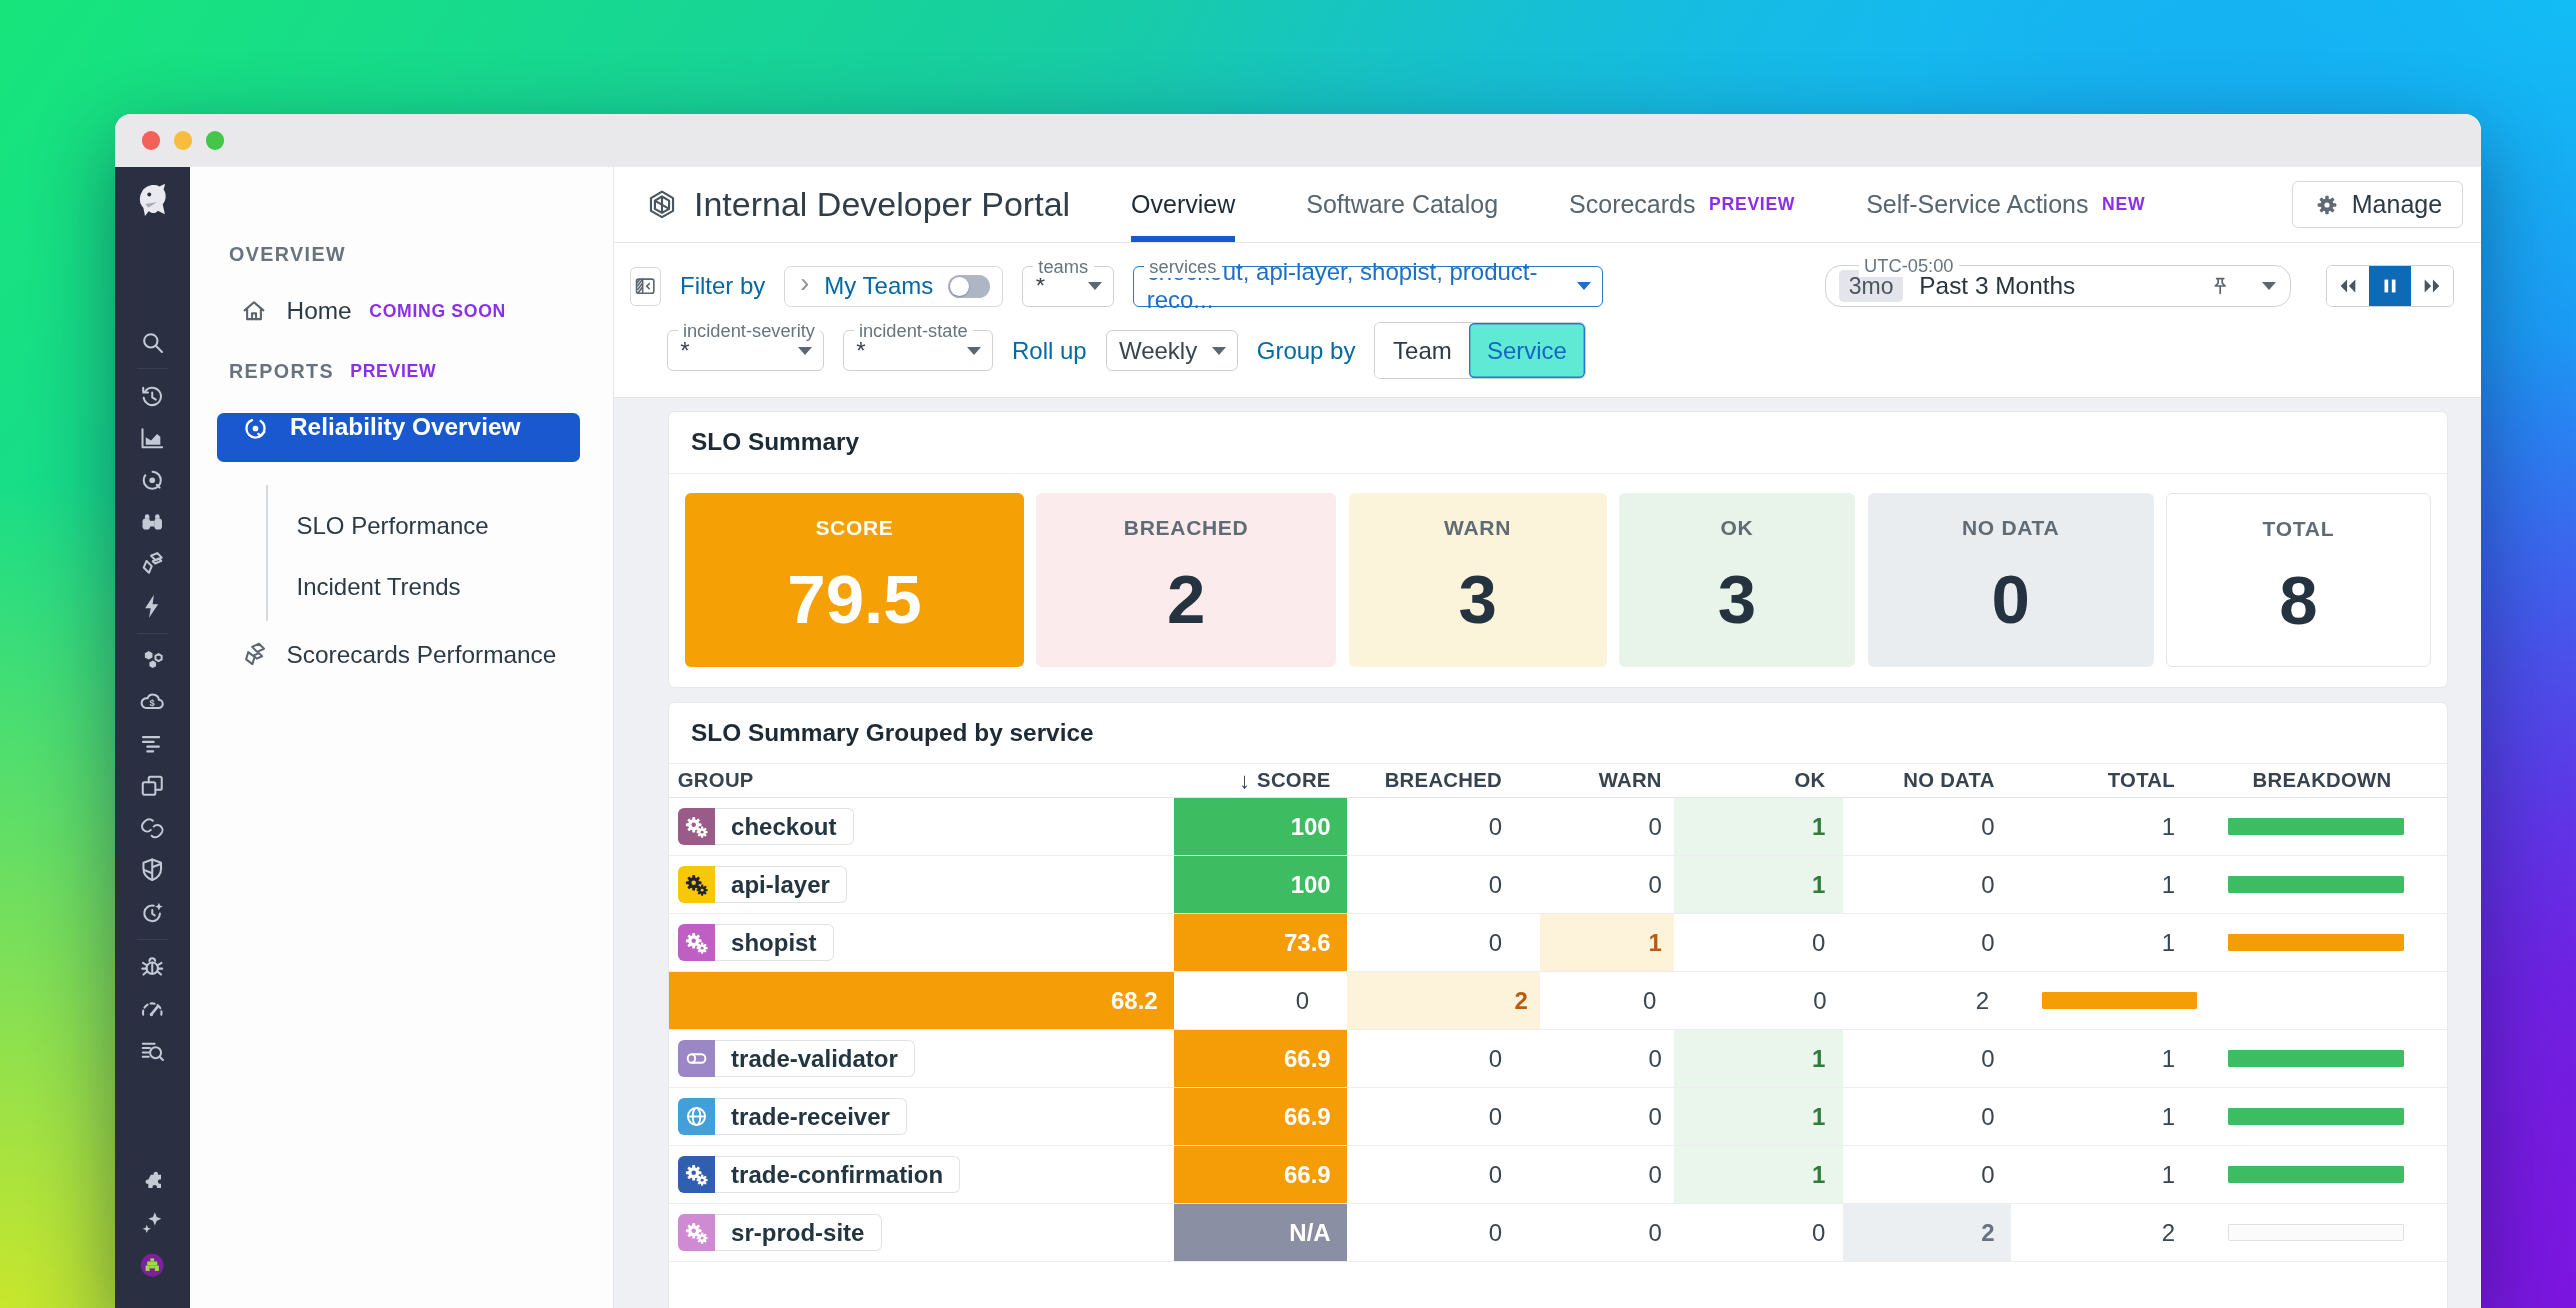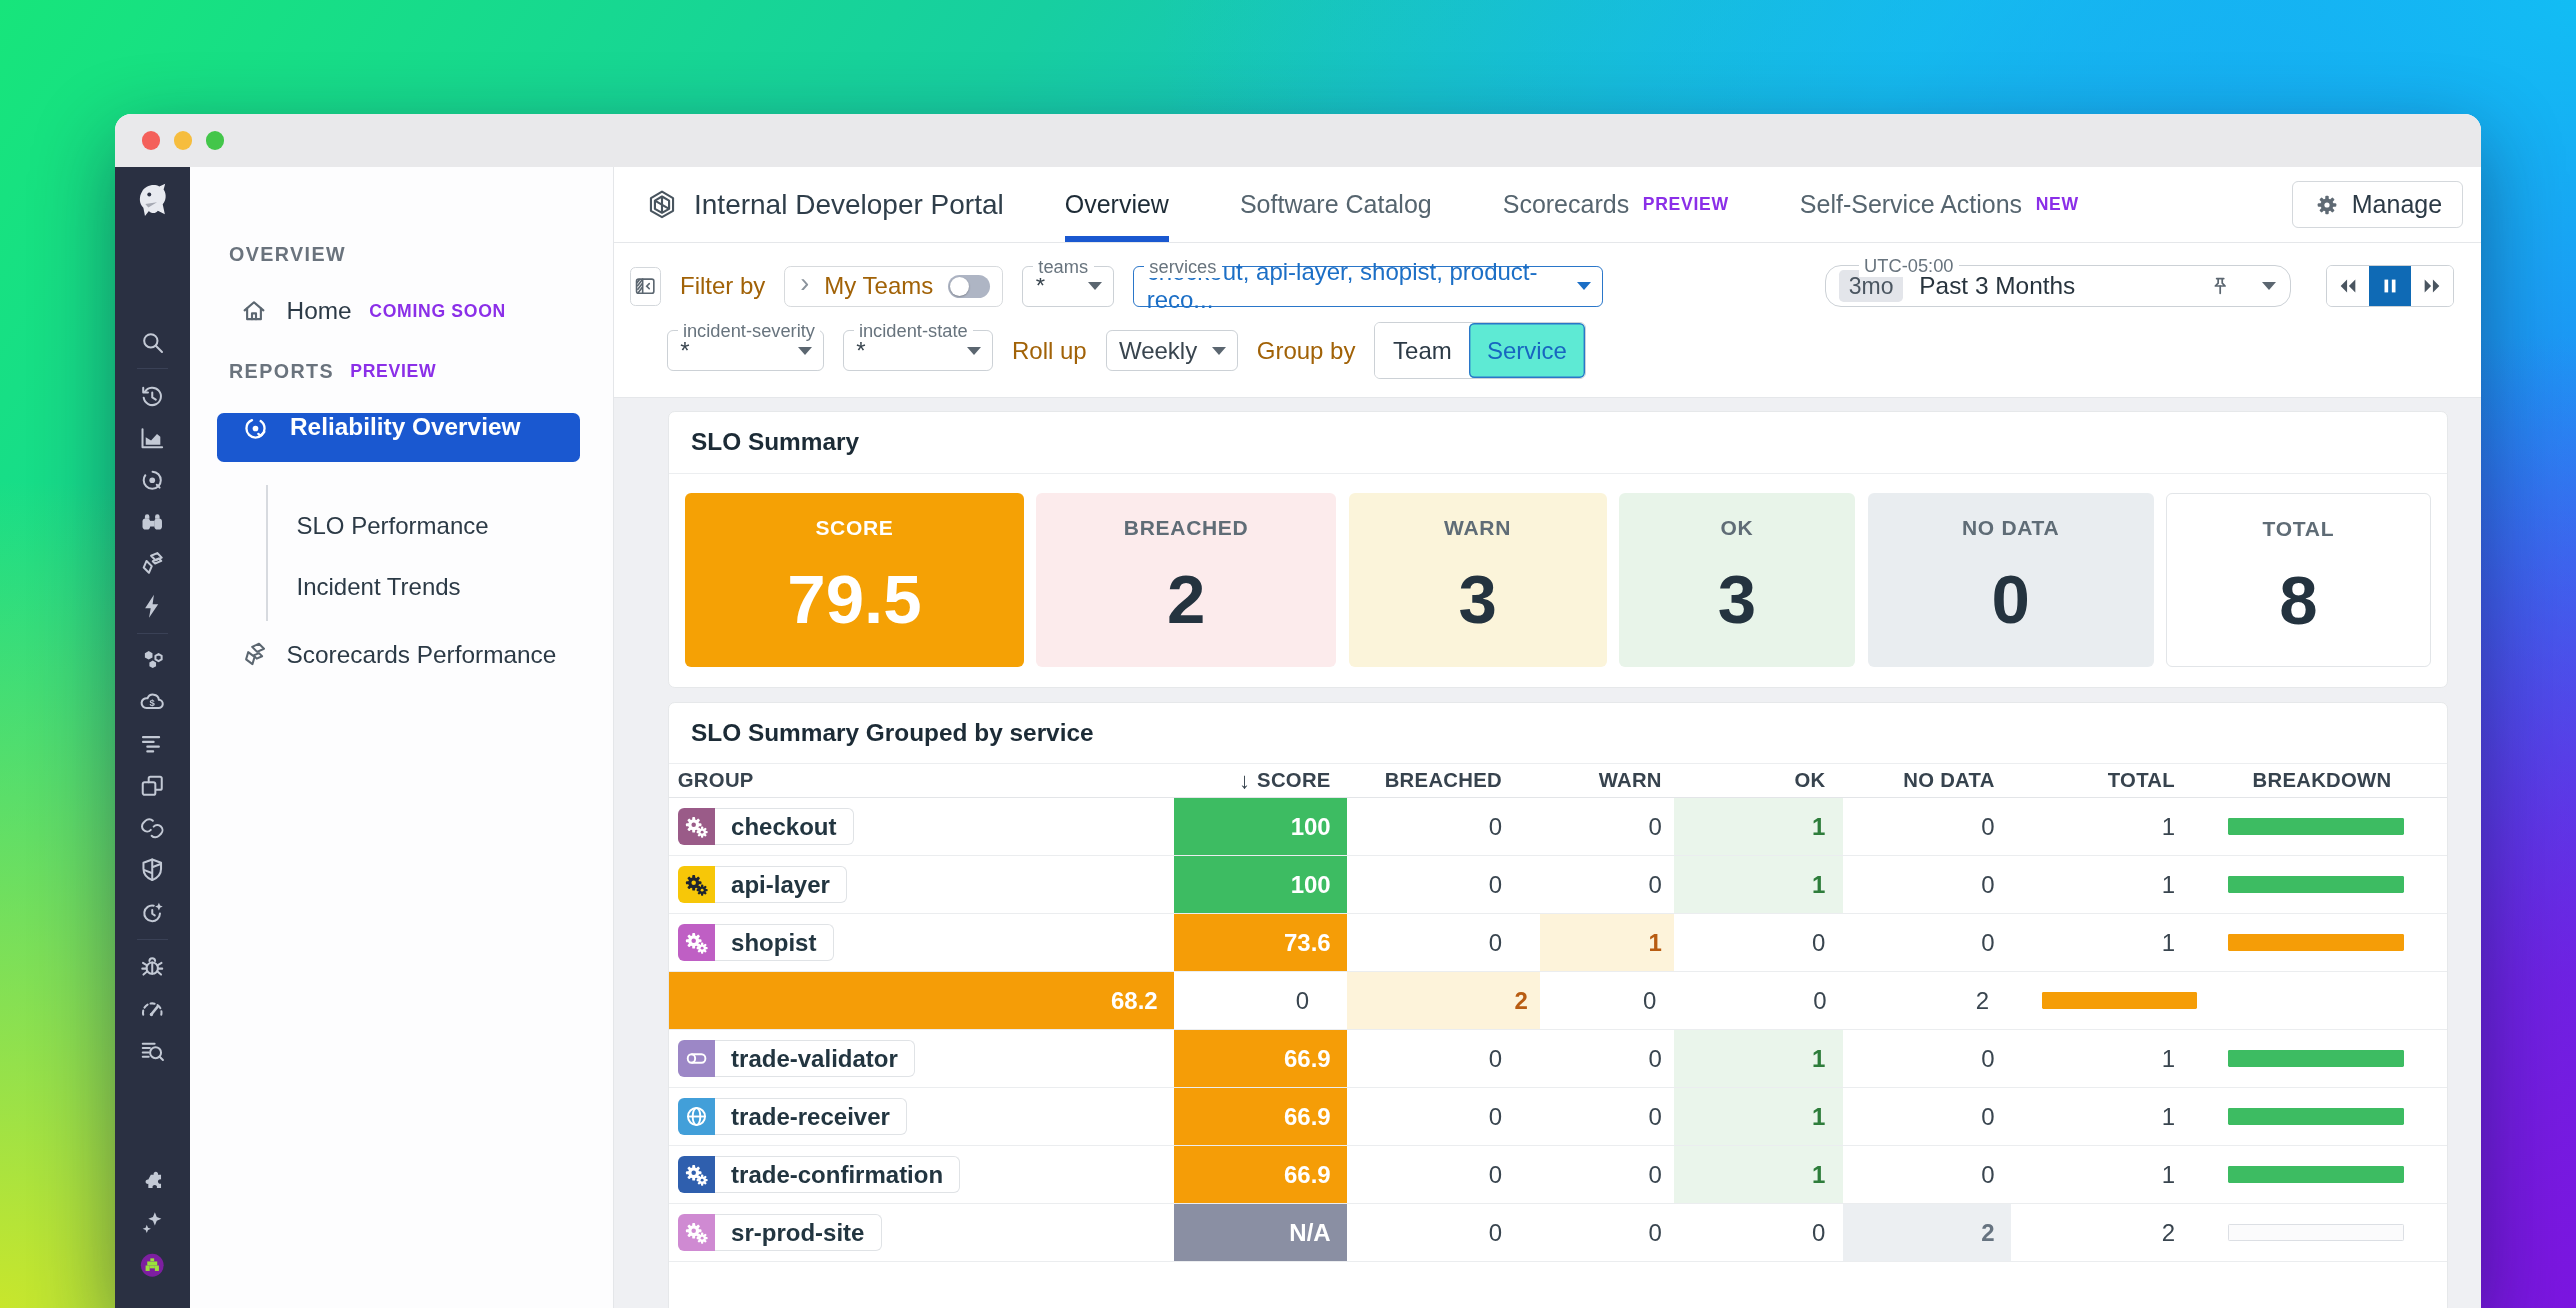--- a/index.html
+++ b/index.html
@@ -44,38 +44,38 @@
   .nav-selected .ni-icon { color:#fff; width:31px; height:31px; }
   .nav-sub { border-left:2px solid #d7dadf; margin-left:76px; padding:11px 0 4.1px 0; margin-bottom:19px; }
   .nav-sub-item { font-size:24px; color:#2c3a46; padding:16.3px 0 16.3px 28.5px; }
 
   
   .main { flex:1; display:flex; flex-direction:column; min-width:0; }
   .appheader { height:76px; background:#fff; border-bottom:1.4px solid #e5e7ea; display:flex; align-items:stretch; padding:0 17.6px 0 31px; flex-shrink:0; }
   .brand { display:flex; align-items:center; gap:15px; margin-right:61px; }
   .brand .hex { width:34px; height:34px; color:#49555f; }
   .hex svg{ width:100%; height:100%; }
-  .product-title { font-size:28px; color:#2f3e4a; }
+  .product-title { font-size:34px; color:#2f3e4a; }
   .tabs { display:flex; gap:71px; }
   .tab { display:flex; align-items:center; gap:13.6px; font-size:25px; color:#56656f; position:relative; cursor:pointer; }
   .tab.active { color:#1d2b36; }
   .tab.active::after { content:""; position:absolute; left:0; right:0; bottom:0; height:6.1px; background:#1a58d0; }
   .manage-btn { margin-left:auto; align-self:center; display:flex; align-items:center; gap:12.2px;
     border:1.4px solid #d4d8dc; border-radius:6.1px; background:#fff; padding:8.1px 20.3px; font-size:25px; color:#2c3a46; }
   .manage-btn .gi { width:26px; height:26px; }
 
   
   .filterbar { background:#fff; border-bottom:1.4px solid #e5e7ea; padding:22px 27px 17.6px 27px; flex-shrink:0; position:relative; }
   .frow { display:flex; align-items:center; }
   .frow1 { gap:19px; }
   .frow2 { gap:19px; margin-top:15px; padding-left:26px; }
   .collapse-btn { width:31px; height:39px; border:1.4px solid #d4d8dc; border-radius:5.4px; background:#fff; color:#5b6670;
      display:flex; align-items:center; justify-content:center; margin-left:-11px; flex-shrink:0; }
   .collapse-btn svg{ width:24.4px; height:24.4px; }
-  .flabel { font-size:24px; color:#a16207; white-space:nowrap; }
+  .flabel { font-size:24px; color:#0369a1; white-space:nowrap; }
   .pill { display:flex; align-items:center; gap:15px; border:1.4px solid #d7dadd; border-radius:6.8px; height:41px; padding:0 12.2px 0 15px; background:#fff; }
   .pill .chev { font-size:27px; color:#8a939c; line-height:1; margin-top:-4.1px;}
   .toggle { width:42px; height:23px; border-radius:11.5px; background:#aeb5c4; position:relative; }
   .toggle .knob { position:absolute; left:2px; top:2px; width:19px; height:19px; border-radius:50%; background:#fff; box-shadow:0 0.7px 2px rgba(0,0,0,.3); }
   .fieldset { position:relative; border:1.4px solid #ccd1d6; border-radius:6.1px; height:41px; background:#fff;
      display:flex; align-items:center; justify-content:space-between; padding:0 11px 0 12.2px; }
   .fieldset .legend { position:absolute; top:-11px; left:9.5px; background:#fff; padding:0 5.4px; font-size:18.3px; color:#68747e; white-space:nowrap; }
   .fieldset .fval { font-size:24px; color:#39454f; }
   .fieldset.blue { border-color:#2a76c9; }
   .fieldset.blue .fval { color:#1c6fc6; }

